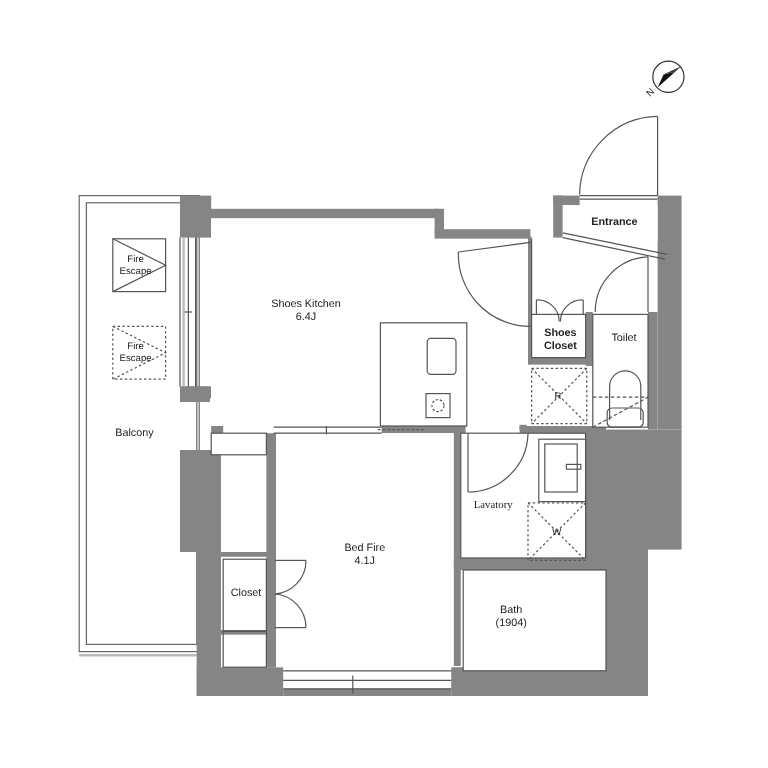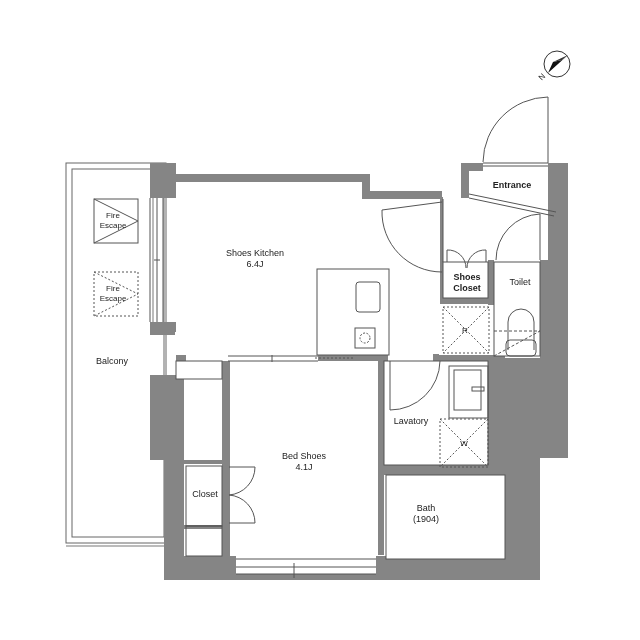--- a/index.html
+++ b/index.html
@@ -212,32 +212,32 @@
 <div class="lbl" style="left:467px;top:283px;font-weight:bold;">
   <span>Shoes</span>
   <span>Closet</span>
 </div>
 <div class="lbl" style="left:520px;top:282px;text-align:center;">
   <span>Toilet</span>
 </div>
 <div class="lbl" style="left:465px;top:330px;font-size:8px;">
   <span>R</span>
 </div>
-<div class="lbl" style="left:411px;top:421px;">
+<div class="lbl" style="left:411px;top:421px;font-family:Liberation Serif, serif;">
   <span>Lavatory</span>
 </div>
 <div class="lbl" style="left:464px;top:443px;font-size:8px;">
   <span>W</span>
 </div>
 <div class="lbl" style="left:426px;top:514px;">
   <span>Bath</span>
   <span>(1904)</span>
 </div>
 <div class="lbl" style="left:304px;top:462px;">
-  <span>Bed Shoes</span>
+  <span>Bed Fire</span>
   <span>4.1J</span>
 </div>
 <div class="lbl" style="left:205px;top:494px;">
   <span>Closet</span>
 </div>
 <div class="lbl" style="left:112px;top:361px;">
   <span>Balcony</span>
 </div>
 <div class="lbl" style="left:113px;top:221px;font-size:8px;line-height:10px;">
   <span>Fire</span>

